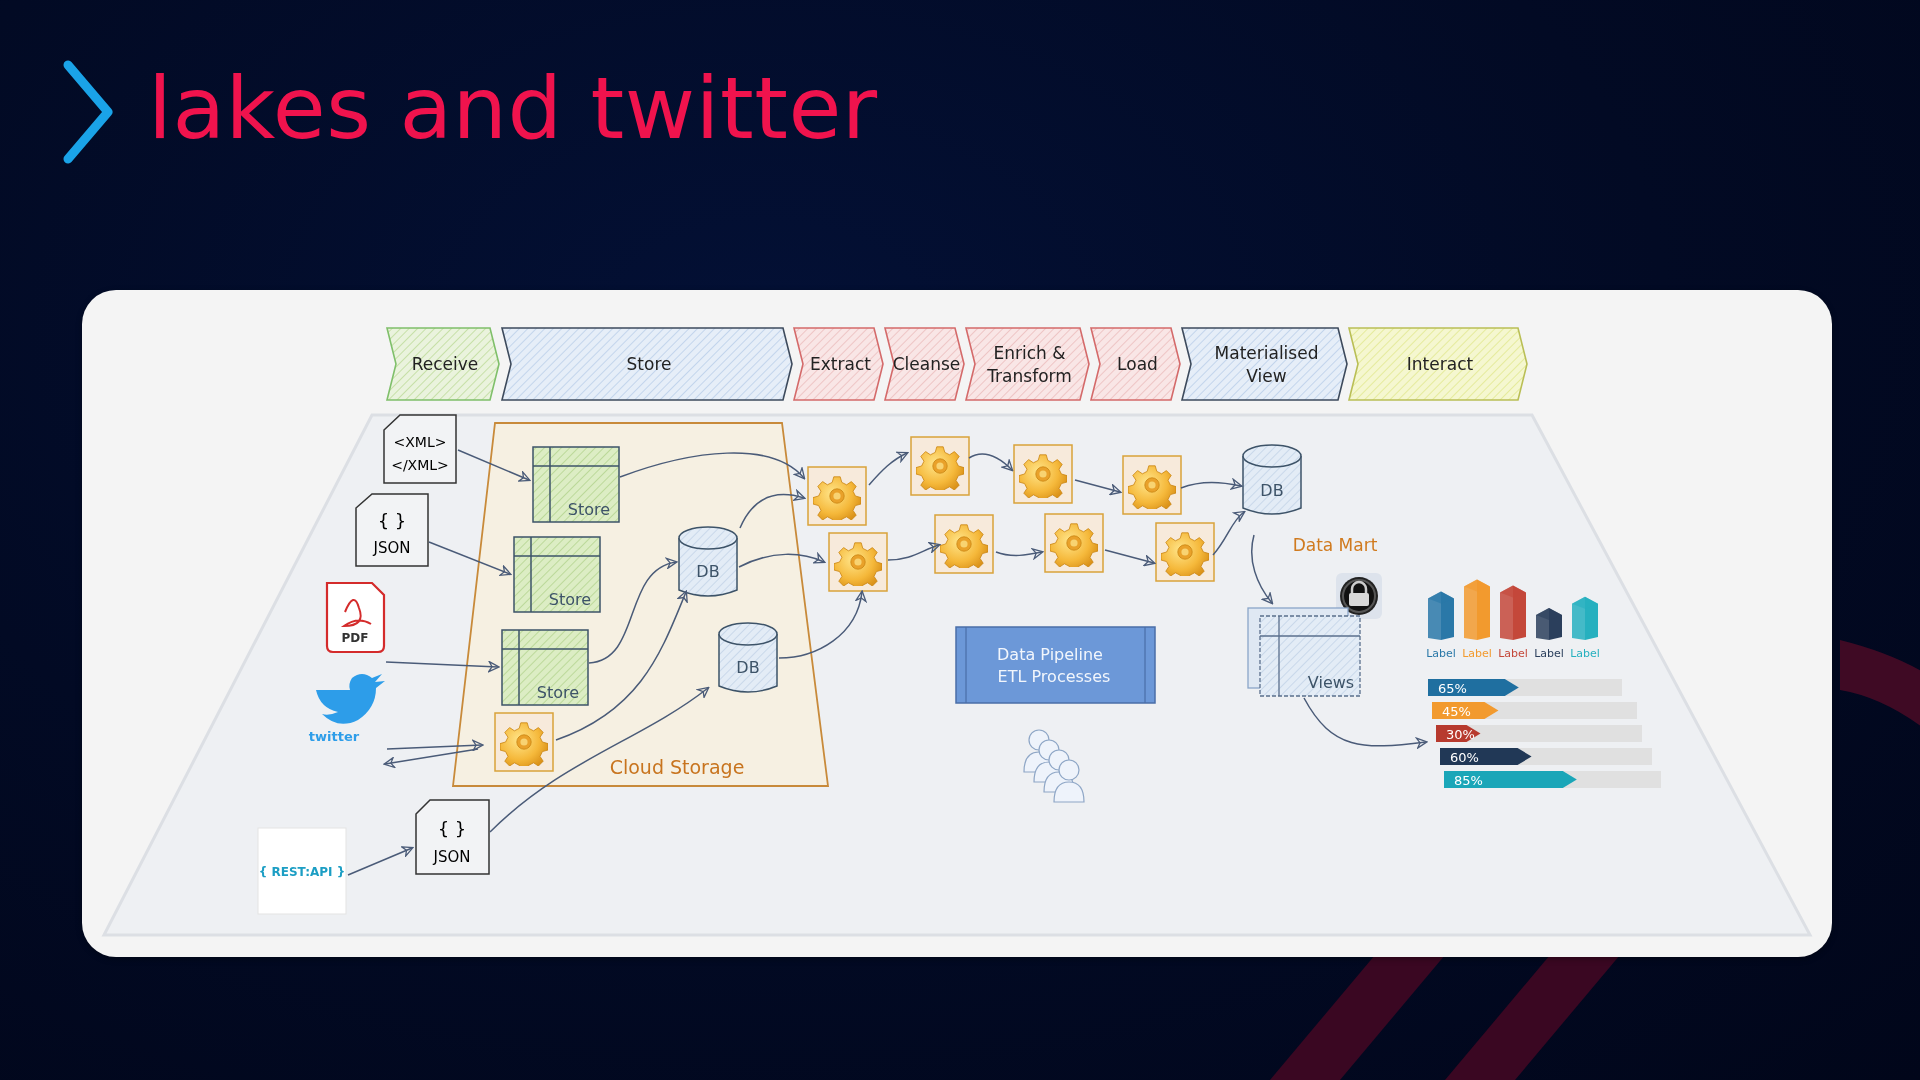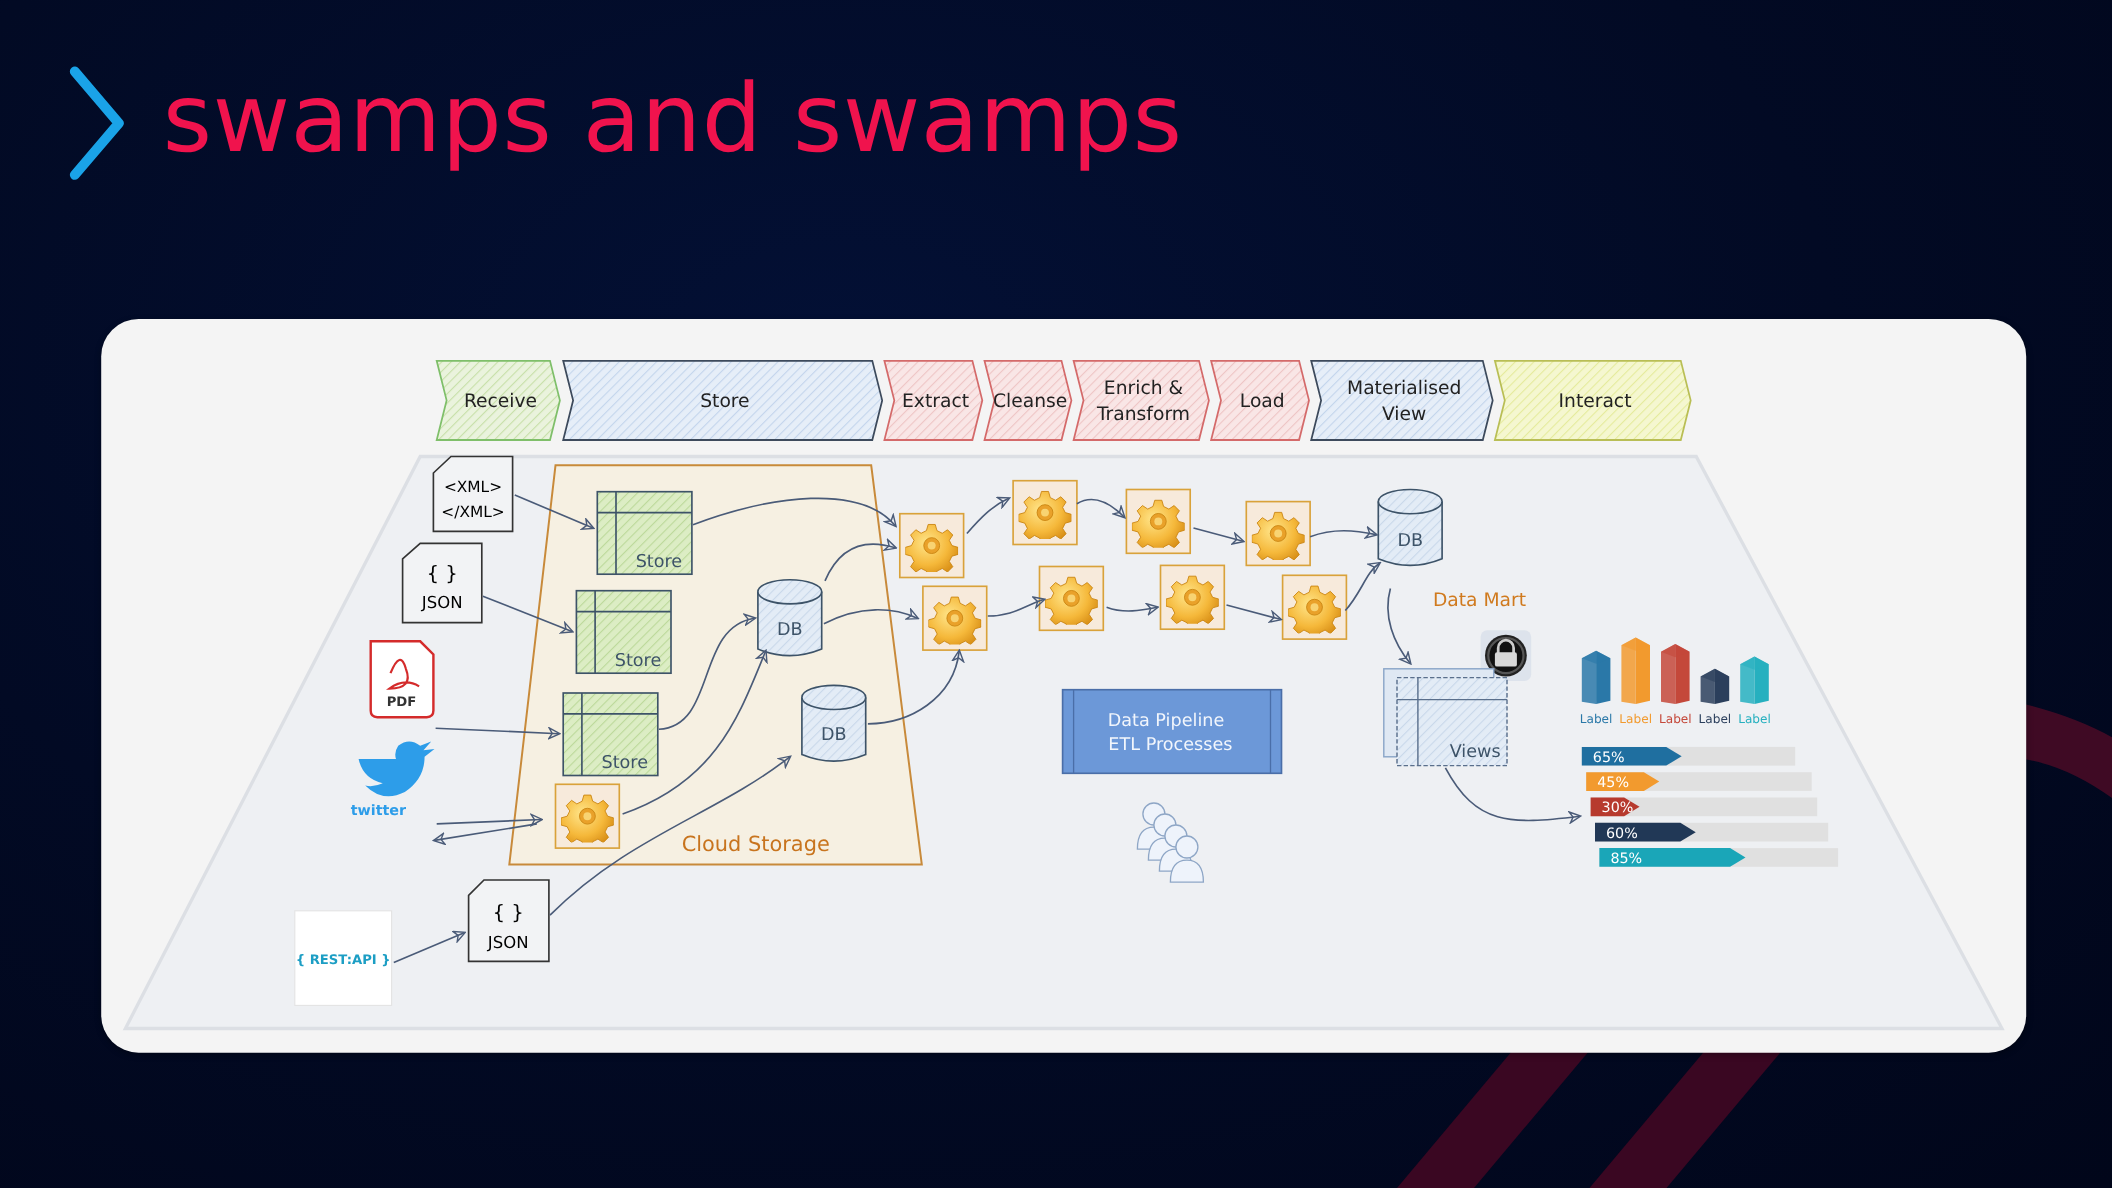--- a/index.html
+++ b/index.html
@@ -10,41 +10,41 @@
   }
   .deco { position:absolute; left:0; top:0; }
   .title-wrap { position:absolute; left:62px; top:52px; height:120px; display:flex; align-items:center; }
   .title-chevron { width:60px; height:110px; }
   .title-text {
     position:absolute; left:86px; top:6px;
     font-family: "DejaVu Sans", sans-serif; font-size:86px; color:#f0134d;
     white-space:nowrap; letter-spacing:0.5px;
   }
   .card {
-    position:absolute; left:92px; top:290px; width:1750px; height:667px;
+    position:absolute; left:82px; top:290px; width:1750px; height:667px;
     background:#f4f4f4; border-radius:34px; overflow:hidden;
     box-shadow: 0 2px 6px rgba(0,0,0,0.3);
   }
   .card svg { position:absolute; left:0; top:0; }
   .sketch { font-family: "DejaVu Sans", sans-serif; }
 </style>
 </head>
 <body>
 
 <svg class="deco" width="1920" height="1080">
   <path d="M1840 640 Q1920 660 1960 700 L1960 760 Q1900 700 1840 690 Z" fill="#4a0a26" opacity="0.85"></path>
   <path d="M1270 1080 L1375 955 L1445 955 L1340 1080 Z" fill="#3a0722"></path>
   <path d="M1445 1080 L1550 955 L1620 955 L1515 1080 Z" fill="#3a0722"></path>
 </svg>
 
 <div class="title-wrap">
   <svg class="title-chevron" viewBox="0 0 60 110">
     <polyline points="6,8 46,55 6,102" fill="none" stroke="#1aa3e8" stroke-width="9" stroke-linecap="round" stroke-linejoin="round"></polyline>
   </svg>
-  <div class="title-text">swamps and swamps</div>
+  <div class="title-text">lakes and twitter</div>
 </div>
 
 <div class="card">
   <svg width="1750" height="667" viewBox="0 0 1750 667" id="diagram">
     <defs>
       <pattern id="hatch-green" width="6" height="6" patternUnits="userSpaceOnUse" patternTransform="rotate(45)">
         <rect width="6" height="6" fill="#eaf3dd"></rect>
           <line x1="0" y1="0" x2="0" y2="6" stroke="#c7e0a8" stroke-width="2"></line>
       </pattern>
       <pattern id="hatch-blue" width="6" height="6" patternUnits="userSpaceOnUse" patternTransform="rotate(45)">

